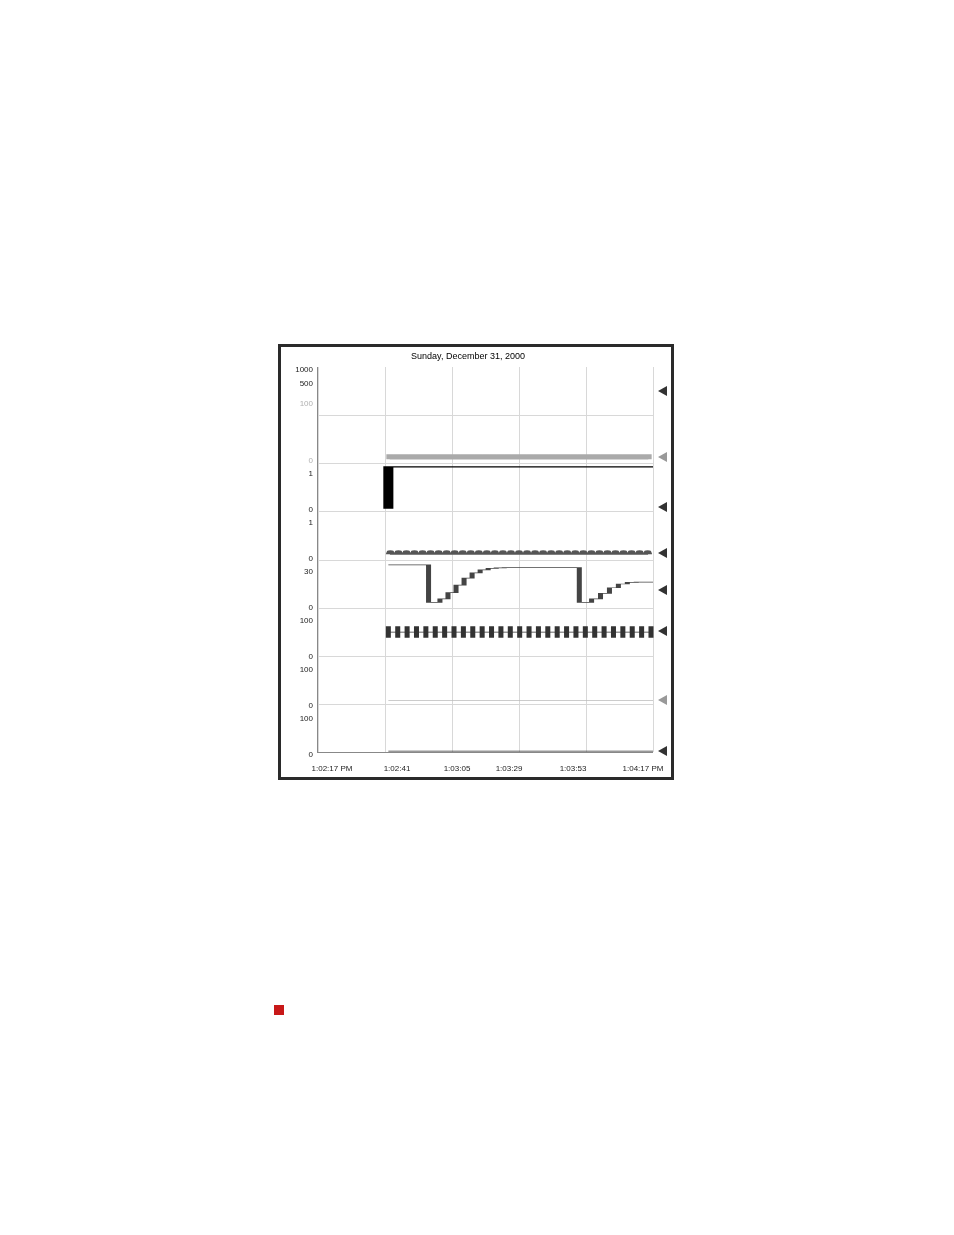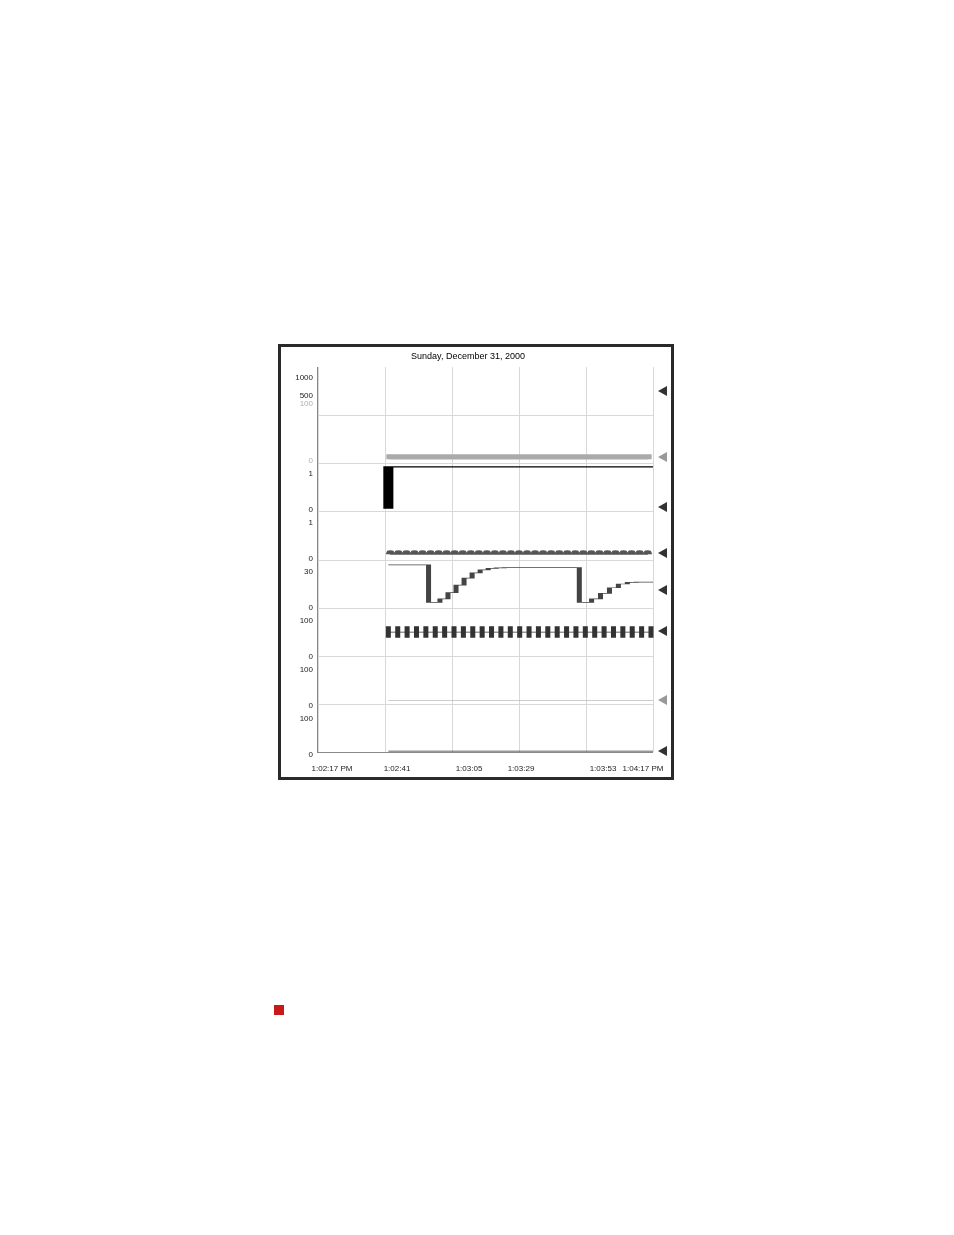--- a/index.html
+++ b/index.html
@@ -146,38 +146,38 @@
       <path d="M21 92 L100 92" stroke="#bbb" stroke-width="1.5" fill="none"></path>
     </svg>
     <div class="marker" style="top:86.4%;border-right-color:#999"></div>
 
     <svg class="strip" style="top:87.5%;height:12.5%" viewBox="0 0 100 100" preserveAspectRatio="none">
       <path d="M21 98 L100 98" stroke="#333" stroke-width="1.5" fill="none"></path>
     </svg>
     <div class="marker" style="top:99.8%"></div>
   </div>
 
-  <div class="ylabel" style="top:30px">1000</div>
-  <div class="ylabel" style="top:48px">500</div>
+  <div class="ylabel" style="top:22px">1000</div>
+  <div class="ylabel" style="top:36px">500</div>
   <div class="ylabel faint" style="top:56px">100</div>
   <div class="ylabel faint" style="top:113px">0</div>
   <div class="ylabel" style="top:126px">1</div>
   <div class="ylabel" style="top:162px">0</div>
   <div class="ylabel" style="top:175px">1</div>
   <div class="ylabel" style="top:211px">0</div>
   <div class="ylabel" style="top:224px">30</div>
   <div class="ylabel" style="top:260px">0</div>
   <div class="ylabel" style="top:273px">100</div>
   <div class="ylabel" style="top:309px">0</div>
   <div class="ylabel" style="top:322px">100</div>
   <div class="ylabel" style="top:358px">0</div>
   <div class="ylabel" style="top:371px">100</div>
   <div class="ylabel" style="top:407px">0</div>
 
   <div class="xlabel" style="left:51px">1:02:17 PM</div>
   <div class="xlabel" style="left:116px">1:02:41</div>
-  <div class="xlabel" style="left:188px">1:03:05</div>
-  <div class="xlabel" style="left:240px">1:03:29</div>
-  <div class="xlabel" style="left:322px">1:03:53</div>
+  <div class="xlabel" style="left:176px">1:03:05</div>
+  <div class="xlabel" style="left:228px">1:03:29</div>
+  <div class="xlabel" style="left:292px">1:03:53</div>
   <div class="xlabel" style="left:362px">1:04:17 PM</div>
 </div>
 
 <div class="red-square"></div>
 
 </body></html>

